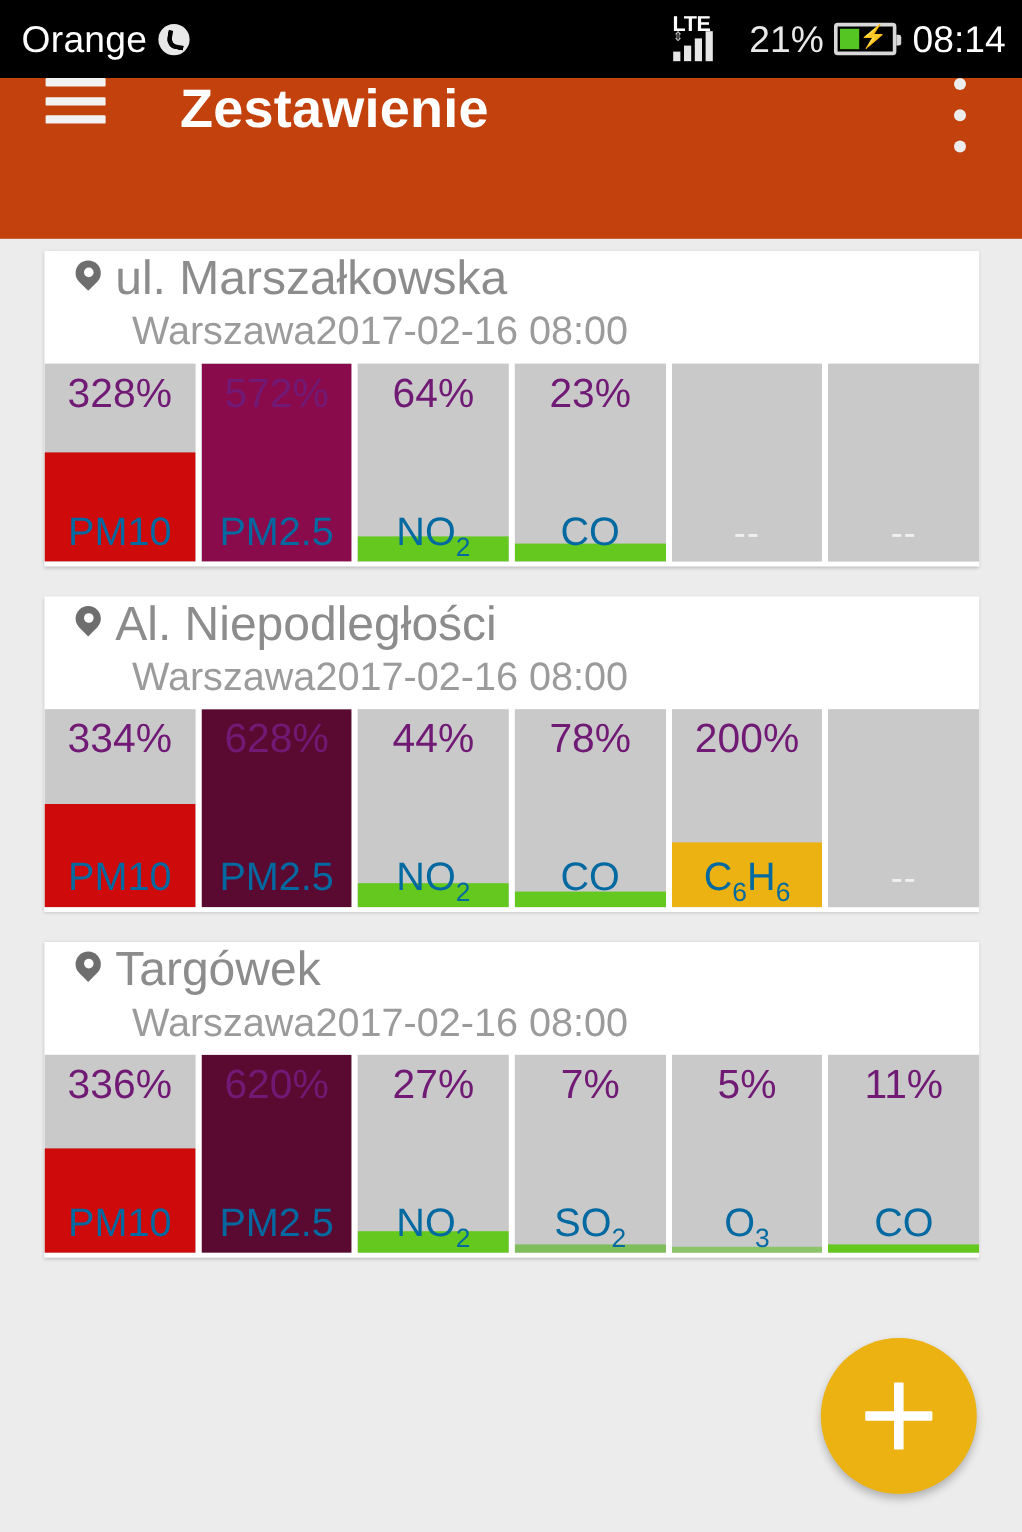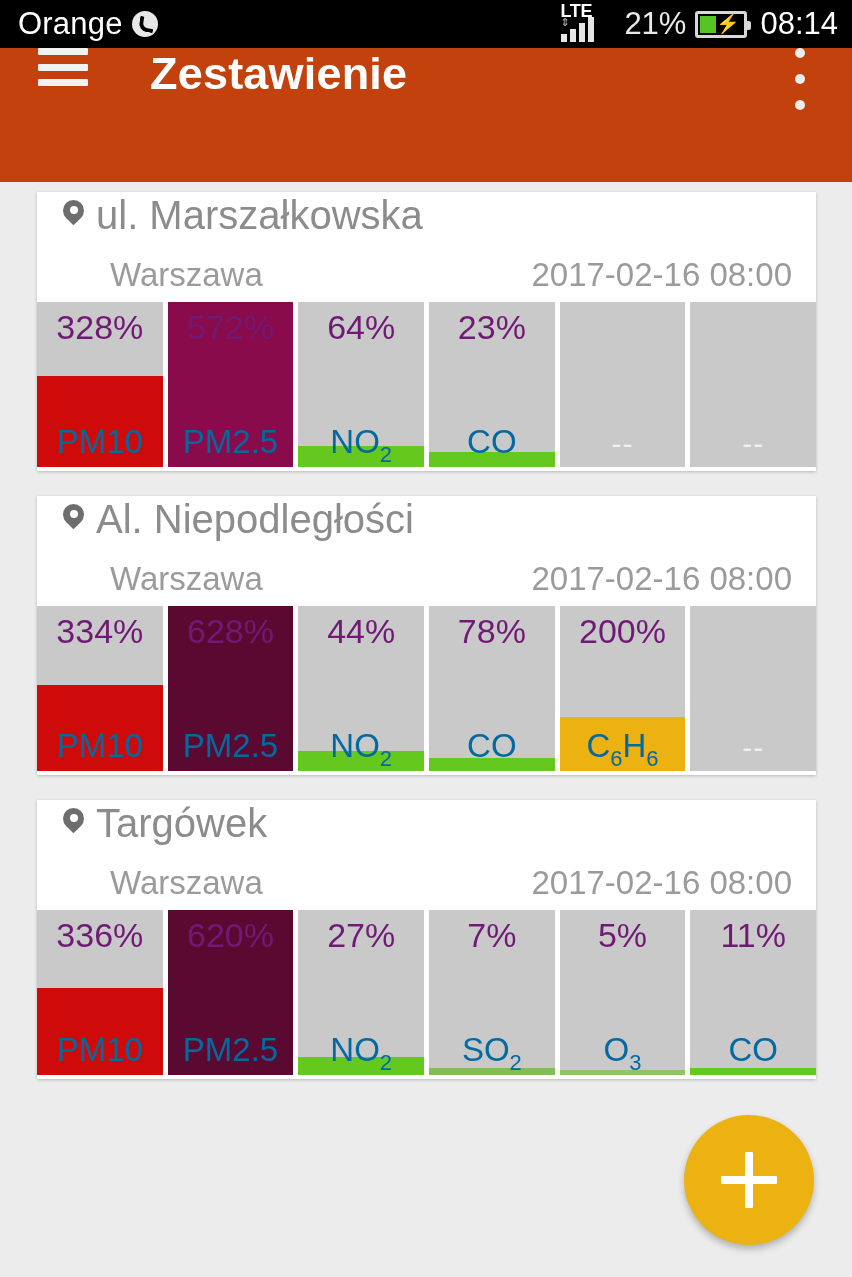--- a/index.html
+++ b/index.html
@@ -10,21 +10,21 @@
   body {
     width: 852px;
     height: 1277px;
     font-family: "Liberation Sans", sans-serif;
     overflow: hidden;
     position: relative;
   }
 
   
   .statusbar {
-    height: 48px;
+    height: 65px;
     background: #000000;
     display: flex;
     align-items: center;
     padding: 0 14px 0 18px;
     box-sizing: border-box;
     color: #FFFFFF;
   }
   .carrier {
     font-size: 31px;
     letter-spacing: 0.2px;
@@ -245,22 +245,22 @@
   }
   .station-name {
     font-size: 40px;
     color: #8C8C8C;
     line-height: 1.05;
     white-space: nowrap;
   }
   .sub-row {
     display: flex;
     align-items: baseline;
-    justify-content: space-between;
-    margin-top: 20px;
+    justify-content: flex-start;
+    margin-top: 4px;
     padding: 0 6px 0 55px;
   }
   .city, .timestamp {
     font-size: 33px;
     color: #9B9B9B;
     white-space: nowrap;
   }
 
   
   .bars {

